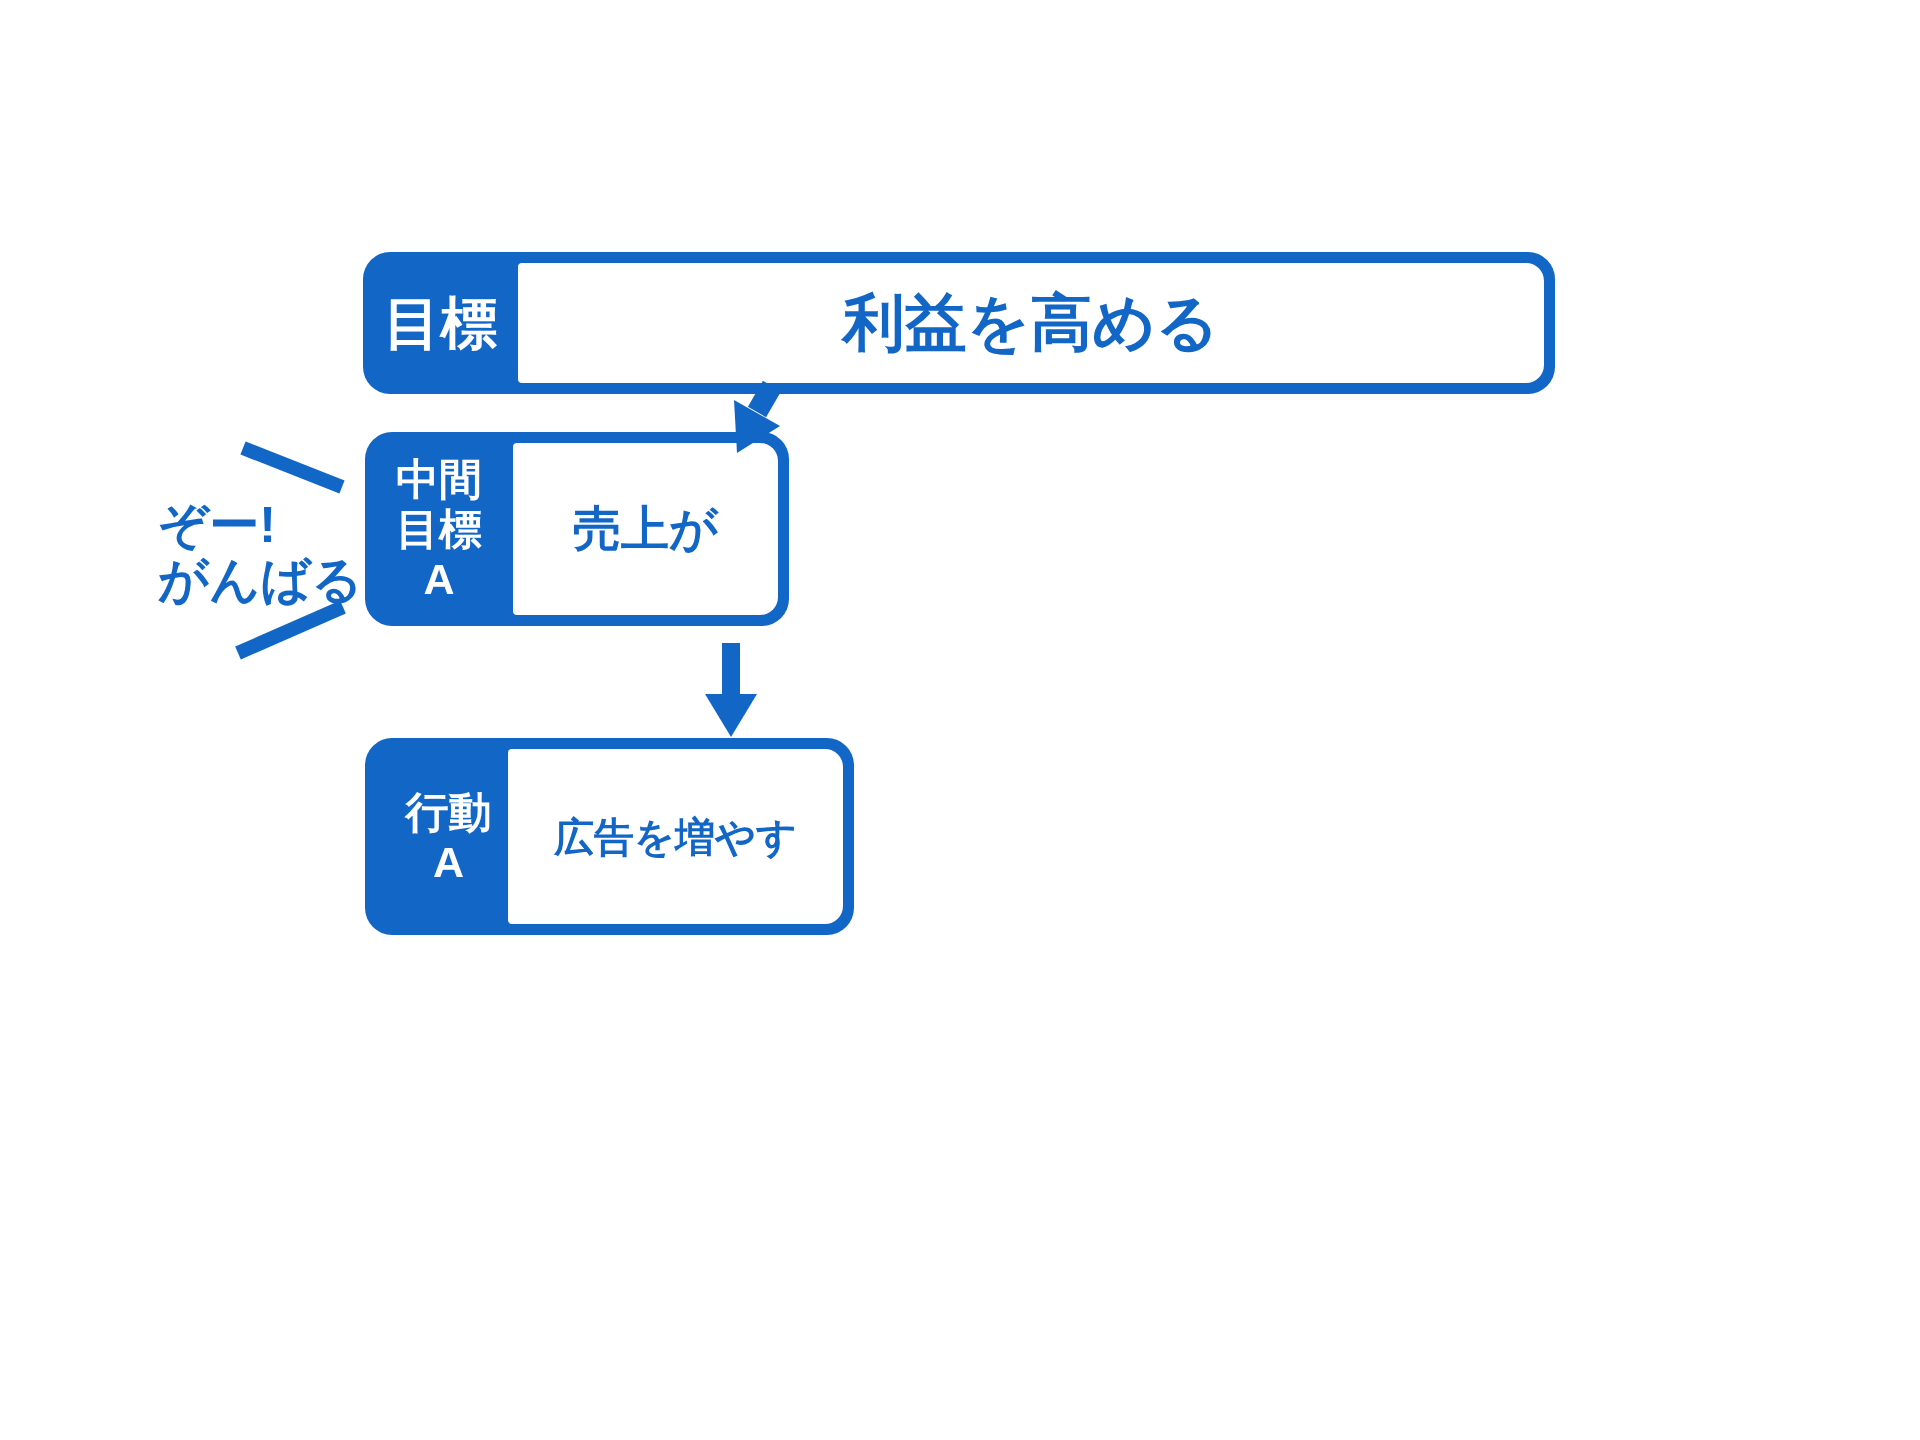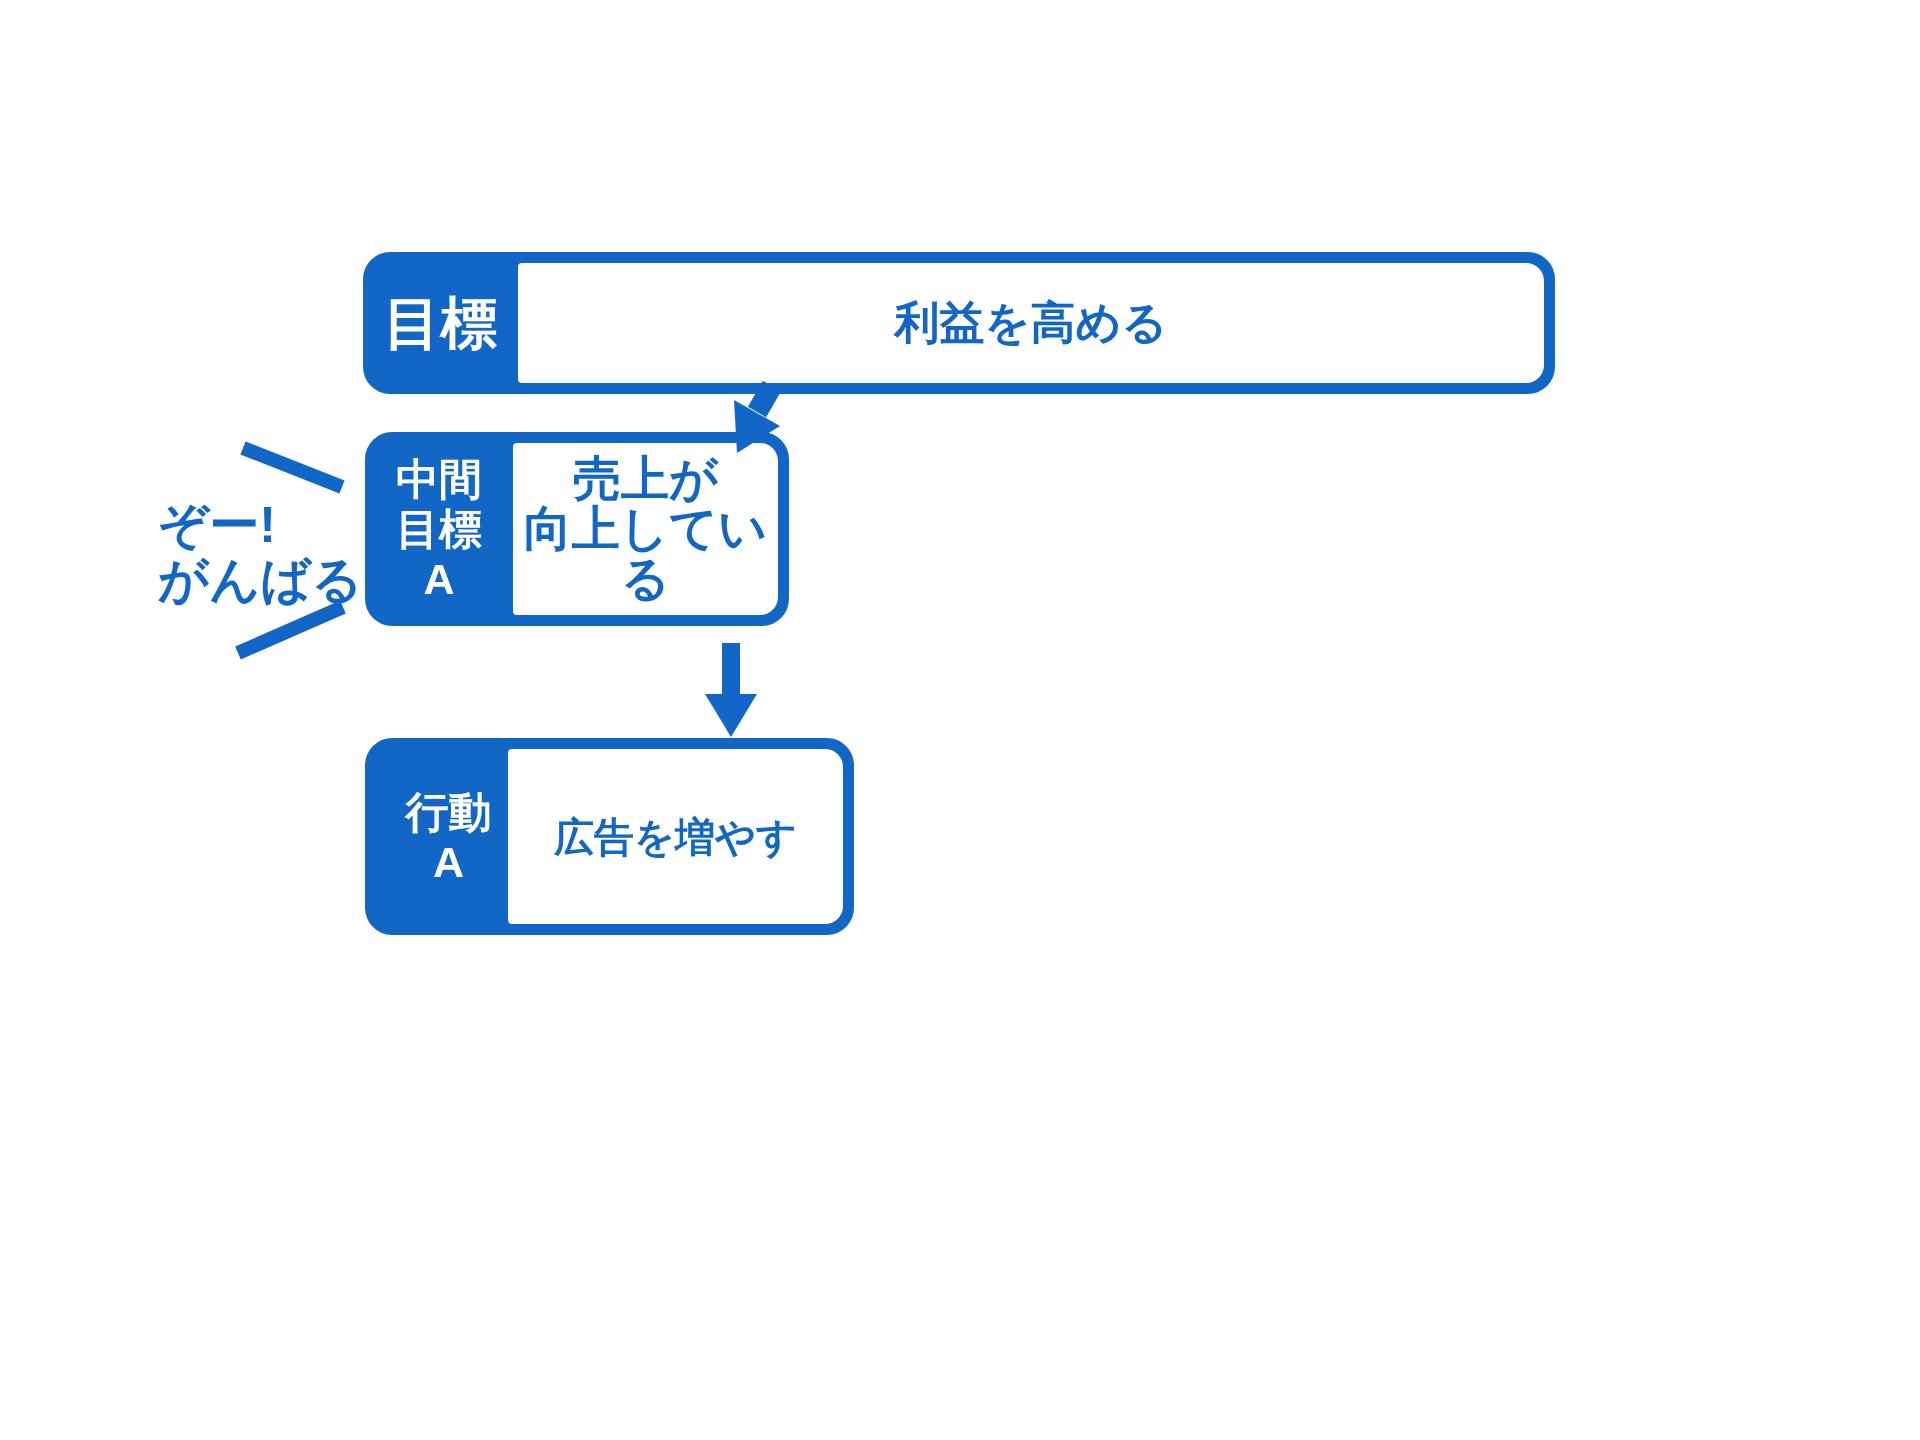--- a/index.html
+++ b/index.html
@@ -34,21 +34,21 @@
     display:flex;
     flex-direction:column;
     align-items:center;
     justify-content:center;
     text-align:center;
     color:#ffffff;
   }
   
   .goal{left:363px;top:252px;width:1192px;height:142px;}
   .goal .band{width:155px;font-size:57px;line-height:62px;}
-  .goal .inner{left:155px;font-size:45px;line-height:66px;}
+  .goal .inner{left:155px;font-size:62px;line-height:66px;}
   
   .intermediate{left:365px;top:432px;width:424px;height:194px;}
   .intermediate .band{width:148px;font-size:43px;line-height:50px;}
   .intermediate .inner{left:148px;font-size:48px;line-height:50px;}
   
   .action{left:365px;top:738px;width:489px;height:197px;}
   .action .band{width:143px;font-size:43px;line-height:50px;margin-left:12px;}
   .action .inner{left:143px;font-size:40px;line-height:52px;}
   
   .annotation{
@@ -79,21 +79,20 @@
   </div>
 
   <div class="node intermediate">
     <div class="band">
       <span>中間</span>
       <span>目標</span>
       <span>A</span>
     </div>
     <div class="inner">
       <span>売上が</span>
-      <span>向上している</span>
     </div>
   </div>
 
   <div class="node action">
     <div class="band">
       <span>行動</span>
       <span>A</span>
     </div>
     <div class="inner">
       <span>広告を増やす</span>

